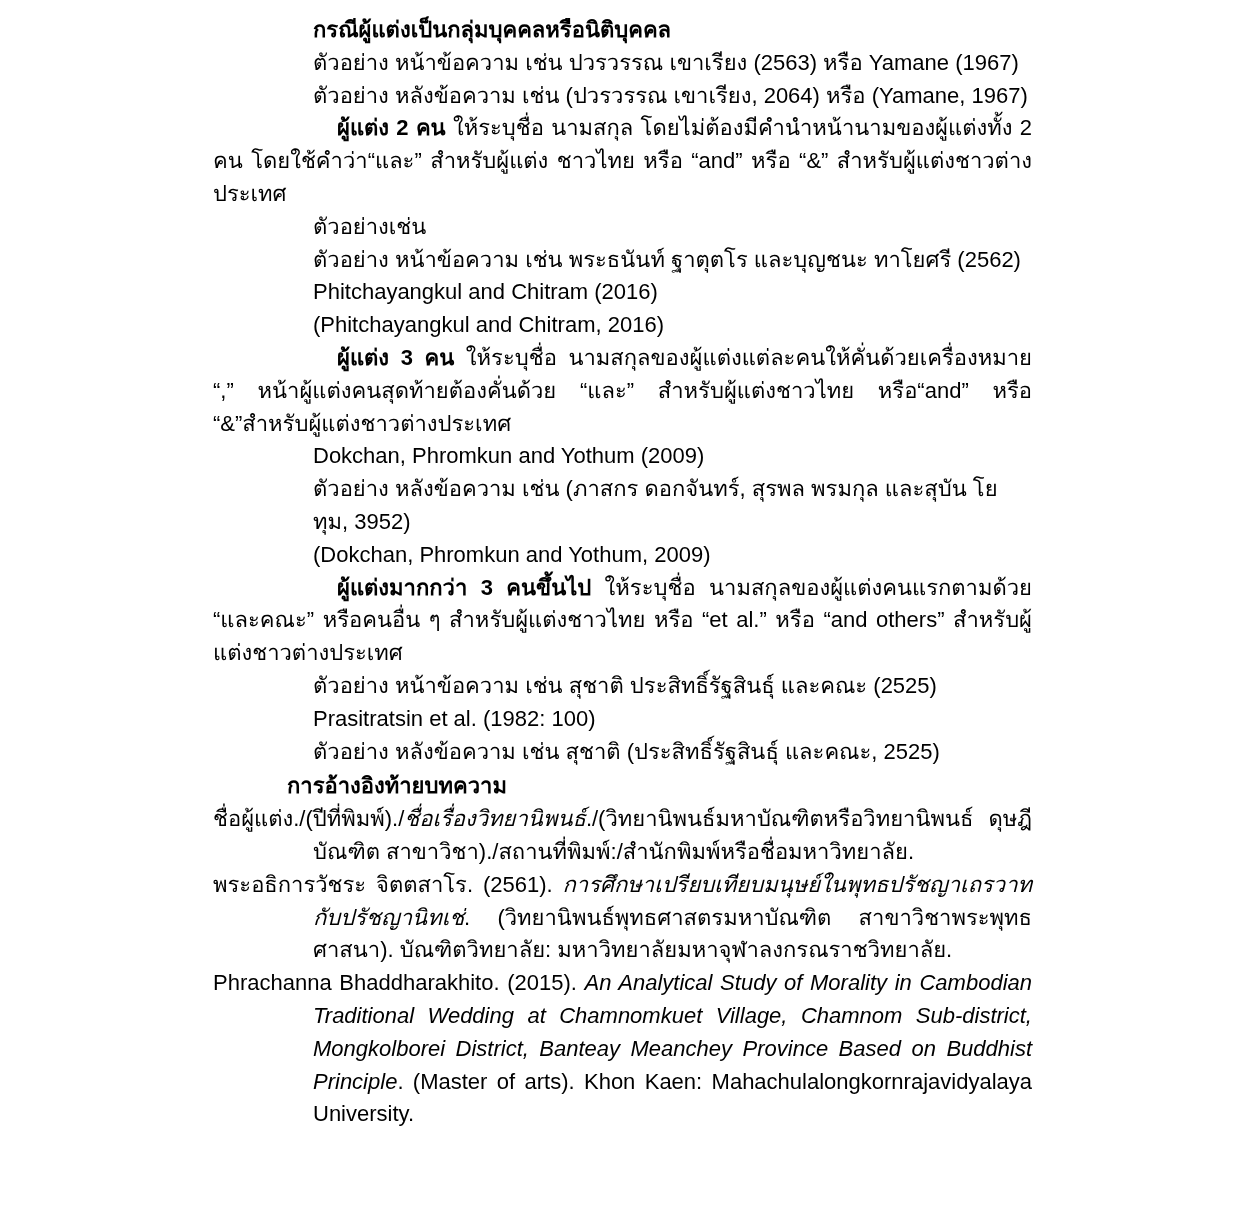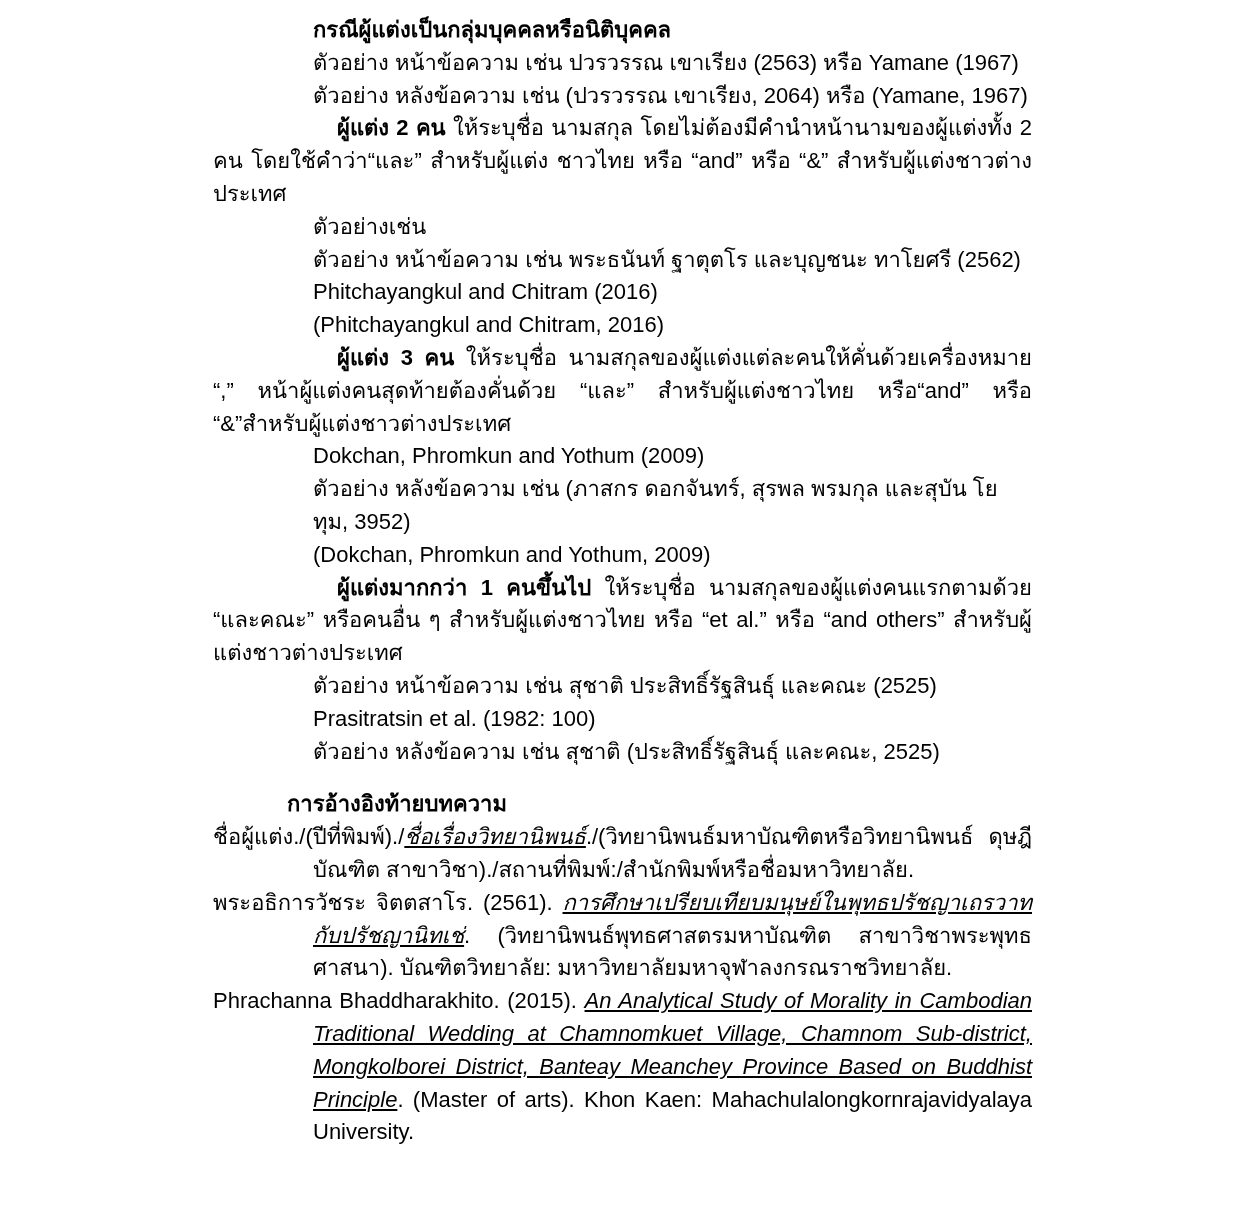--- a/index.html
+++ b/index.html
@@ -9,30 +9,30 @@
     box-sizing: border-box;
     padding: 14px 210px 24px 213px;
     background: #ffffff;
     color: #000000;
     font-family: "Liberation Sans", "DejaVu Sans", sans-serif;
     font-size: 22px;
     line-height: 32.8px;
   }
   p { margin: 0; }
   .bold { font-weight: bold; margin-left: 24px; }
-  .ital { font-style: italic; text-decoration: underline; }
+  .ital { font-style: italic; }
   
   .ind { margin-left: 100px; }
   
   .h-sub { margin-left: 74px; font-weight: bold; }
   
   .p-first { text-indent: 100px; text-align: justify; }
   
   .p-hang { padding-left: 100px; text-indent: -100px; text-align: justify; }
-  .gap-sm { margin-top: 20px; }
+  .gap-sm { margin-top: 2px; }
 </style>
 </head>
 <body>
 
 <div class="page">
 
   <p class="ind bold">กรณีผู้แต่งเป็นกลุ่มบุคคลหรือนิติบุคคล</p>
   <p class="ind">ตัวอย่าง หน้าข้อความ เช่น ปวรวรรณ เขาเรียง (2563) หรือ Yamane (1967)</p>
   <p class="ind">ตัวอย่าง หลังข้อความ เช่น (ปวรวรรณ เขาเรียง, 2064) หรือ (Yamane, 1967)</p>
 
@@ -40,21 +40,21 @@
   <p class="ind">ตัวอย่างเช่น</p>
   <p class="ind">ตัวอย่าง หน้าข้อความ เช่น พระธนันท์ ฐาตุตโร และบุญชนะ ทาโยศรี (2562)</p>
   <p class="ind">Phitchayangkul and Chitram (2016)</p>
   <p class="ind">(Phitchayangkul and Chitram, 2016)</p>
 
   <p class="p-first"><span class="bold">ผู้แต่ง 3 คน</span><span> ให้ระบุชื่อ นามสกุลของผู้แต่งแต่ละคนให้คั่นด้วยเครื่องหมาย “,” หน้าผู้แต่งคนสุดท้ายต้องคั่นด้วย “และ” สำหรับผู้แต่งชาวไทย หรือ“and” หรือ “&amp;”สำหรับผู้แต่งชาวต่างประเทศ</span></p>
   <p class="ind">Dokchan, Phromkun and Yothum (2009)</p>
   <p class="ind">ตัวอย่าง หลังข้อความ เช่น (ภาสกร ดอกจันทร์, สุรพล พรมกุล และสุบัน โยทุม, 3952)</p>
   <p class="ind">(Dokchan, Phromkun and Yothum, 2009)</p>
 
-  <p class="p-first"><span class="bold">ผู้แต่งมากกว่า 1 คนขึ้นไป</span><span> ให้ระบุชื่อ นามสกุลของผู้แต่งคนแรกตามด้วย “และคณะ” หรือคนอื่น ๆ สำหรับผู้แต่งชาวไทย หรือ “et al.” หรือ “and others” สำหรับผู้แต่งชาวต่างประเทศ</span></p>
+  <p class="p-first"><span class="bold">ผู้แต่งมากกว่า 3 คนขึ้นไป</span><span> ให้ระบุชื่อ นามสกุลของผู้แต่งคนแรกตามด้วย “และคณะ” หรือคนอื่น ๆ สำหรับผู้แต่งชาวไทย หรือ “et al.” หรือ “and others” สำหรับผู้แต่งชาวต่างประเทศ</span></p>
   <p class="ind">ตัวอย่าง หน้าข้อความ เช่น สุชาติ ประสิทธิ์รัฐสินธุ์ และคณะ (2525)</p>
   <p class="ind">Prasitratsin et al. (1982: 100)</p>
   <p class="ind">ตัวอย่าง หลังข้อความ เช่น สุชาติ (ประสิทธิ์รัฐสินธุ์ และคณะ, 2525)</p>
 
   <p class="h-sub gap-sm">การอ้างอิงท้ายบทความ</p>
 
   <p class="p-hang"><span>ชื่อผู้แต่ง./(ปีที่พิมพ์)./</span><span class="ital">ชื่อเรื่องวิทยานิพนธ์</span><span>./(วิทยานิพนธ์มหาบัณฑิตหรือวิทยานิพนธ์ ดุษฎีบัณฑิต สาขาวิชา)./สถานที่พิมพ์:/สำนักพิมพ์หรือชื่อมหาวิทยาลัย.</span></p>
 
   <p class="p-hang"><span>พระอธิการวัชระ จิตตสาโร. (2561). </span><span class="ital">การศึกษาเปรียบเทียบมนุษย์ในพุทธปรัชญาเถรวาทกับปรัชญานิทเช่</span><span>. (วิทยานิพนธ์พุทธศาสตรมหาบัณฑิต สาขาวิชาพระพุทธศาสนา). บัณฑิตวิทยาลัย: มหาวิทยาลัยมหาจุฬาลงกรณราชวิทยาลัย.</span></p>
 

